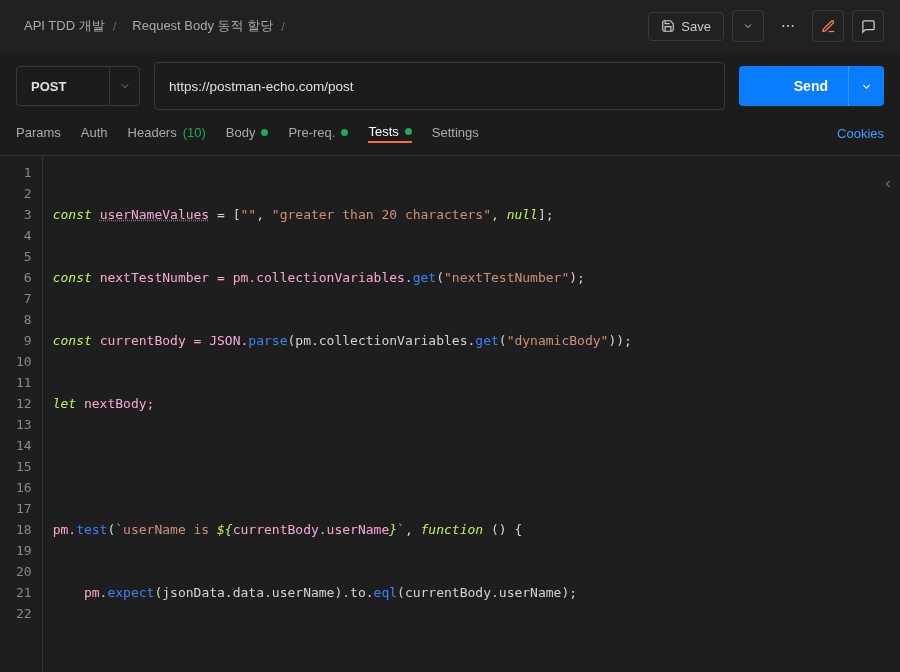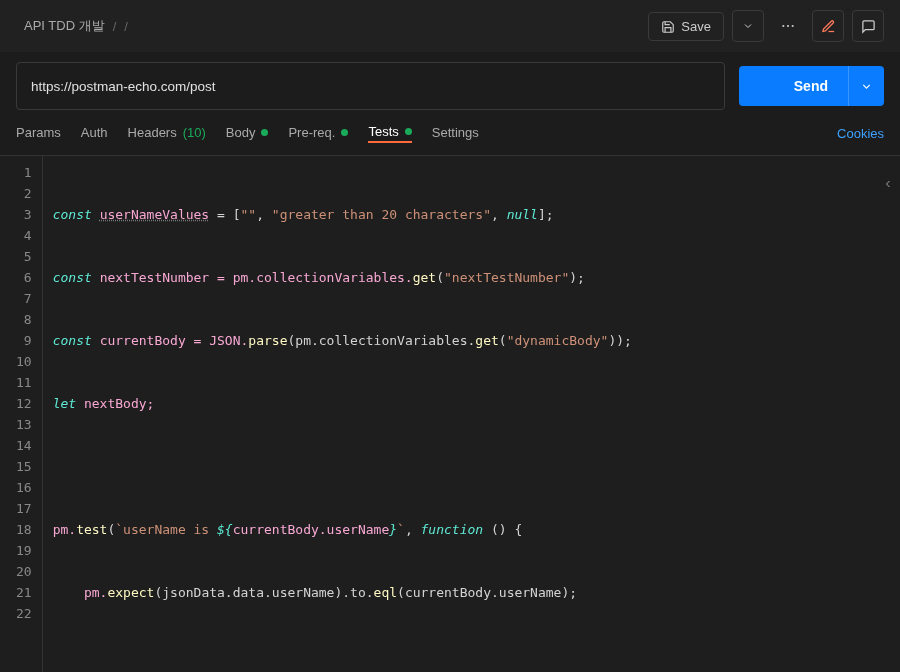--- a/index.html
+++ b/index.html
@@ -3,21 +3,21 @@
 <meta charset="utf-8">
 <style>
 * { box-sizing: border-box; margin: 0; padding: 0; }
 body { background: #1c1c1c; font-family: -apple-system, BlinkMacSystemFont, "Segoe UI", sans-serif; color: #e0e0e0; width: 900px; height: 672px; overflow: hidden; font-size: 13px; }
 .top-bar { display: flex; align-items: center; padding: 10px 16px; justify-content: space-between; background: #212121; }
 .breadcrumb { display: flex; align-items: center; gap: 8px; color: #999; }
 .breadcrumb .sep { color: #666; }
 .breadcrumb-item { color: #aaa; margin-left: 8px; }
 .breadcrumb-current { color: #fff; font-weight: 500; }
 .top-actions { display: flex; align-items: center; gap: 8px; }
-.btn { display: flex; align-items: flex-end; gap: 6px; padding: 6px 12px; border: 1px solid #3a3a3a; border-radius: 4px; background: transparent; color: #ccc; cursor: pointer; }
+.btn { display: flex; align-items: flex-start; gap: 6px; padding: 6px 12px; border: 1px solid #3a3a3a; border-radius: 4px; background: transparent; color: #ccc; cursor: pointer; }
 .btn-icon { display: flex; align-items: center; justify-content: center; width: 32px; height: 32px; border: 1px solid #3a3a3a; border-radius: 4px; background: transparent; color: #ccc; }
 .btn-icon.accent { color: #ff7b5c; }
 .request-row { display: flex; align-items: center; gap: 14px; padding: 10px 16px 6px 16px; }
 .method-sel { display: flex; align-items: center; border: 1px solid #3a3a3a; border-radius: 4px; height: 40px; flex: 0 0 124px; }
 .method-label { padding: 0 14px; font-weight: 600; color: #e0e0e0; flex: 1; }
 .method-caret { width: 30px; border-left: 1px solid #3a3a3a; display: flex; align-items: center; justify-content: center; height: 100%; color: #888; }
 .url-input { flex: 1; height: 48px; border: 1px solid #3a3a3a; border-radius: 4px; background: transparent; color: #e0e0e0; padding: 0 14px; font-size: 13.5px; }
 .send-btn { display: flex; align-items: center; background: #0a7cff; border-radius: 4px; height: 40px; overflow: hidden; }
 .send-label { padding: 0 20px; color: #fff; font-weight: 600; font-size: 14px; margin-left: 35px; }
 .send-caret { width: 36px; height: 100%; display: flex; align-items: center; justify-content: center; border-left: 1px solid rgba(255,255,255,0.2); color: #fff; }
@@ -25,36 +25,37 @@
 .tab { color: #aaa; cursor: pointer; display: flex; align-items: center; gap: 6px; padding-bottom: 2px; }
 .tab.active { color: #fff; border-bottom: 2px solid #ff6b3d; }
 .tab .count { color: #1aab5a; }
 .tab .dot { width: 7px; height: 7px; border-radius: 50%; background: #1aab5a; display: inline-block; }
 .tabs-spacer { flex: 1; }
 .cookies-link { color: #3ea0ff; }
 .editor-wrap { display: flex; border-top: 1px solid #333; background: #1e1e1e; font-family: ui-monospace, SFMono-Regular, Menlo, Monaco, Consolas, monospace; font-size: 13px; line-height: 21px; position: relative; }
 .gutter { background: #1e1e1e; color: #888; text-align: right; padding: 6px 10px 6px 16px; user-select: none; border-right: 1px solid #333; }
 .code { padding: 6px 10px; overflow: hidden; white-space: pre; flex: 1; }
 .code .ln { min-height: 21px; }
-.kw { color: #5eead4; font-style: italic; }
-.fn { color: #fef9c3; }
+.kw { color: #bef264; font-style: italic; }
+.fn { color: #3b82f6; }
 .str { color: #ce9178; }
 .pun { color: #d4d4d4; }
 .id { color: #f9a8d4; }
 .under { text-decoration: underline dotted; text-decoration-color: #777; }
 .side-caret { position: absolute; right: 6px; top: 22px; color: #aaa; }
 svg { display: block; }
 </style>
 </head>
 <body>
 
 <div class="top-bar">
   <div class="breadcrumb">
     <span class="breadcrumb-item">API TDD 개발</span>
     <span class="sep">/</span>
+    <span class="breadcrumb-item">Request Body 동적 할당</span>
     <span class="sep">/</span>
   </div>
   <div class="top-actions">
     <div class="btn">
       <svg width="14" height="14" viewBox="0 0 24 24" fill="none" stroke="currentColor" stroke-width="2">
           <path d="M19 21H5a2 2 0 0 1-2-2V5a2 2 0 0 1 2-2h11l5 5v11a2 2 0 0 1-2 2z"></path>
           <polyline points="17 21 17 13 7 13 7 21"></polyline>
           <polyline points="7 3 7 8 15 8"></polyline>
         </svg>
       <span>Save</span>
@@ -79,20 +80,28 @@
     </div>
     <div class="btn-icon">
       <svg width="15" height="15" viewBox="0 0 24 24" fill="none" stroke="currentColor" stroke-width="2">
           <path d="M21 15a2 2 0 0 1-2 2H7l-4 4V5a2 2 0 0 1 2-2h14a2 2 0 0 1 2 2z"></path>
         </svg>
     </div>
   </div>
 </div>
 
 <div class="request-row">
+  <div class="method-sel">
+    <div class="method-label">POST</div>
+    <div class="method-caret">
+      <svg width="12" height="12" viewBox="0 0 24 24" fill="none" stroke="currentColor" stroke-width="2">
+          <polyline points="6 9 12 15 18 9"></polyline>
+        </svg>
+    </div>
+  </div>
   <input class="url-input" value="https://postman-echo.com/post" style="">
   <div class="send-btn">
     <span class="send-label">Send</span>
     <div class="send-caret">
       <svg width="13" height="13" viewBox="0 0 24 24" fill="none" stroke="currentColor" stroke-width="2">
           <polyline points="6 9 12 15 18 9"></polyline>
         </svg>
     </div>
   </div>
 </div>

